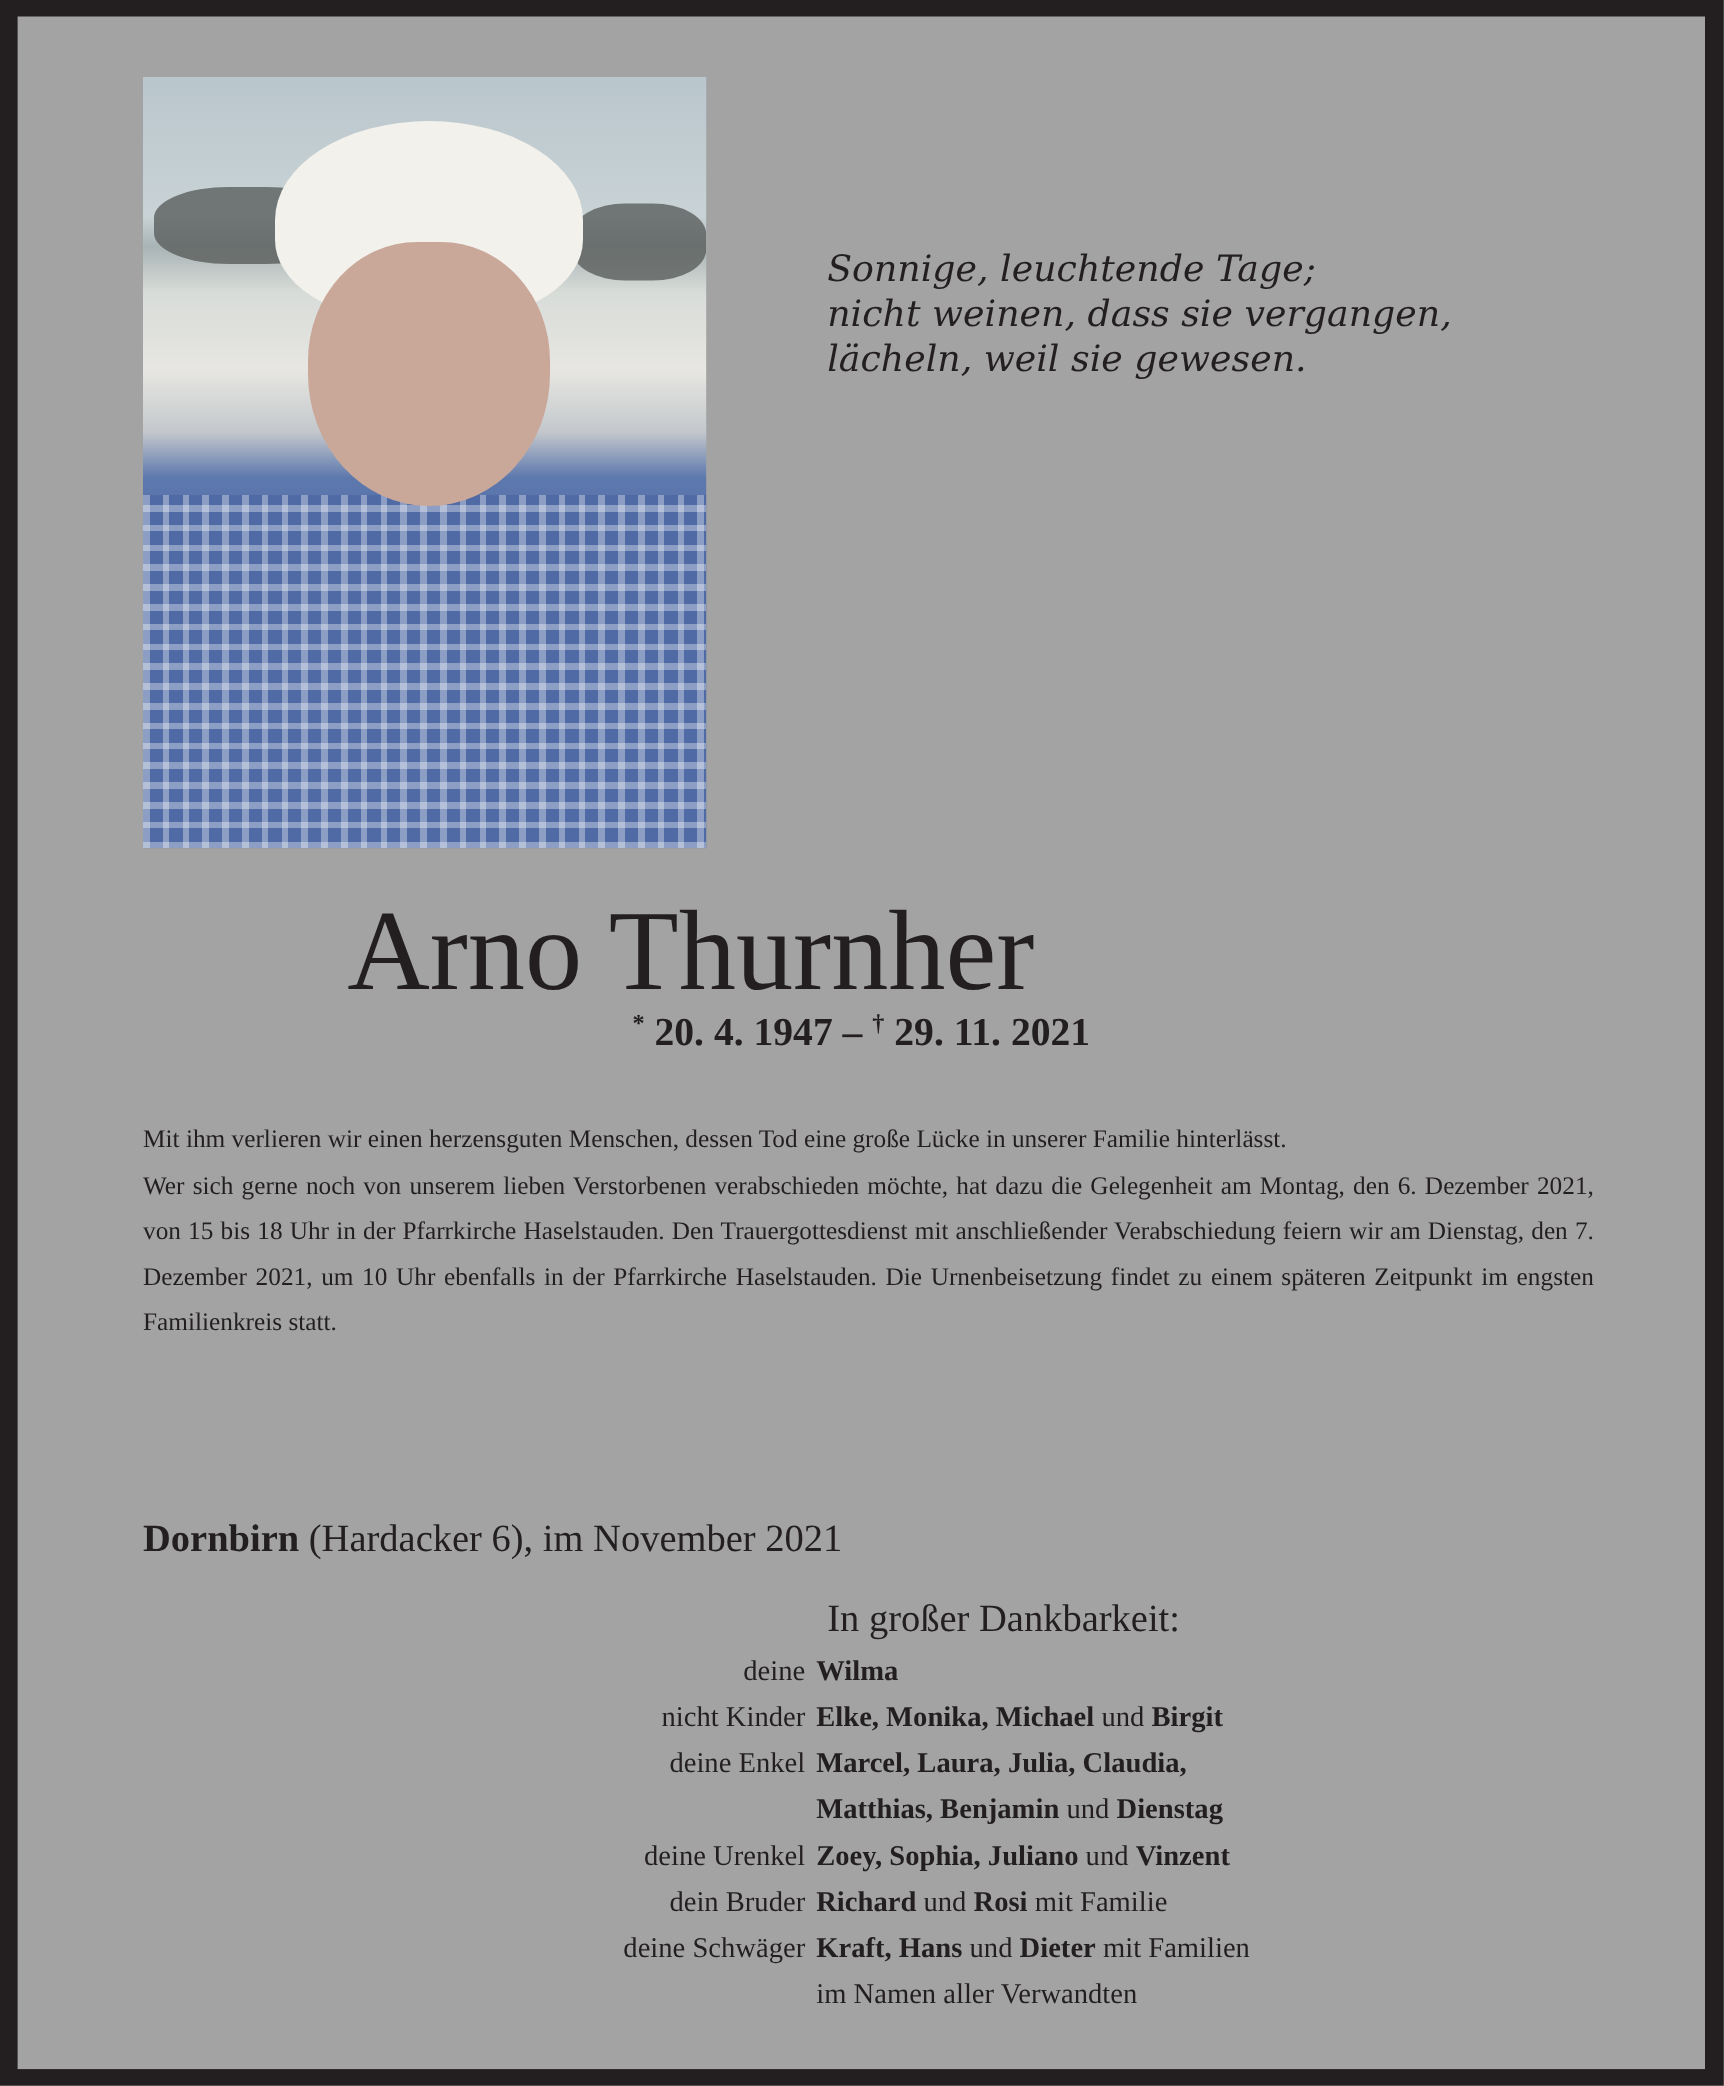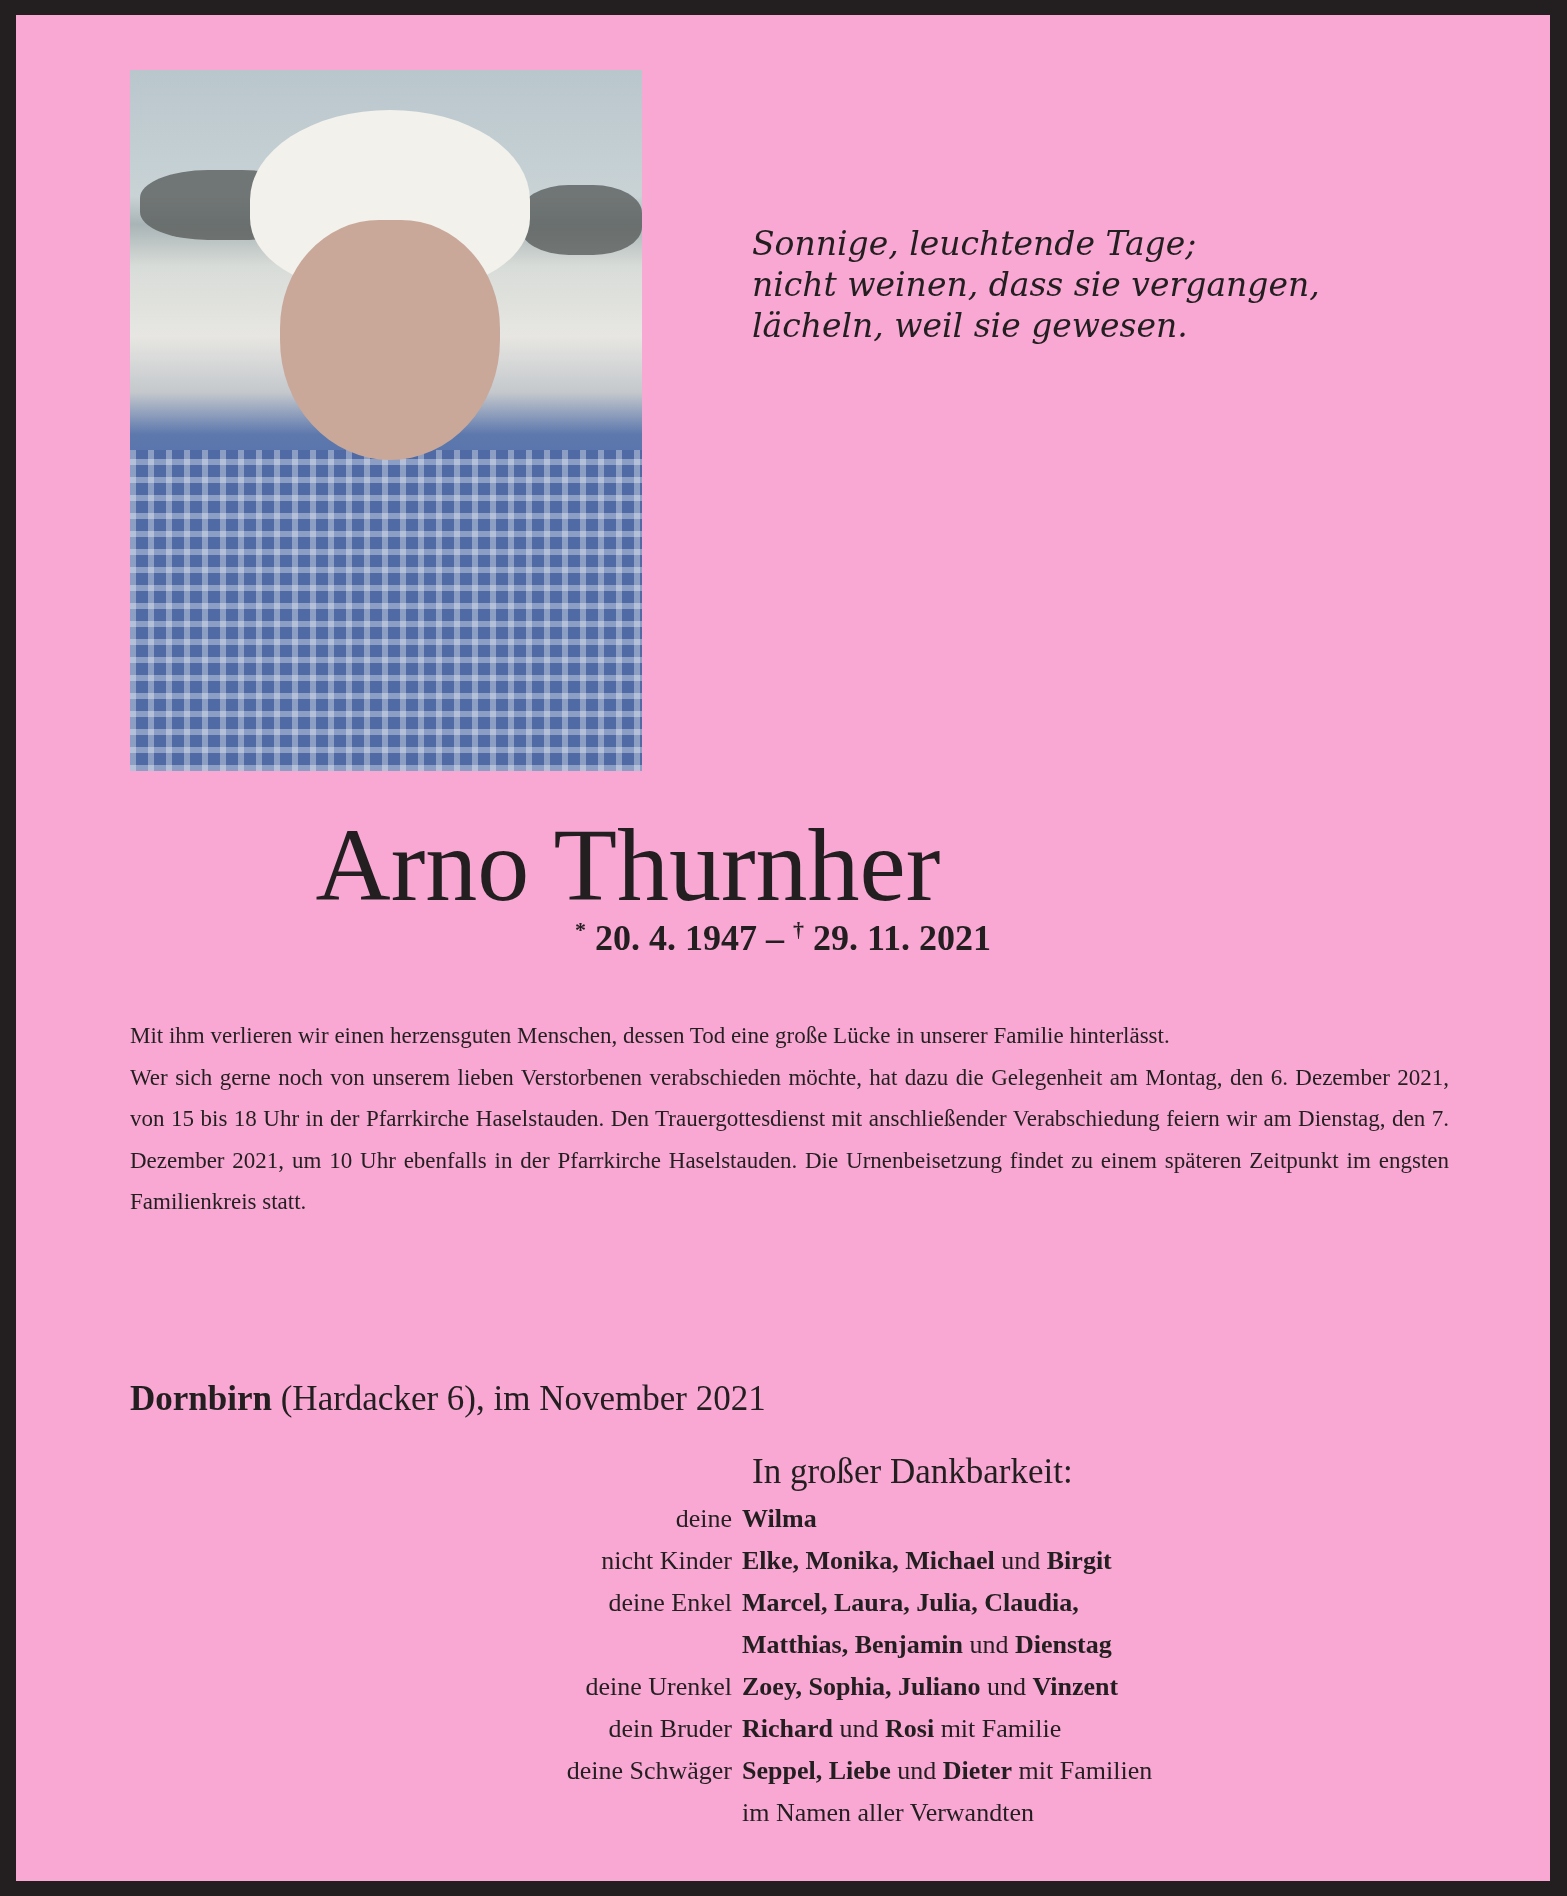--- a/index.html
+++ b/index.html
@@ -1,21 +1,21 @@
 <!DOCTYPE html>
 <html><head>
 <meta charset="utf-8">
 <style>
   html, body { margin:0; padding:0; }
   body {
     width:1567px; height:1896px; background:#231f20; position:relative; overflow:hidden;
     font-family: "DejaVu Serif", "Liberation Serif", serif; color:#231f20;
   }
   .page {
-    position:absolute; left:16px; top:15px; width:1534px; height:1866px; background:#f9a8d4;
+    position:absolute; left:16px; top:15px; width:1534px; height:1866px; background:#a3a3a3;
   }
   .photo {
     position:absolute; left:114px; top:55px; width:512px; height:701px; overflow:hidden;
     background: linear-gradient(180deg, #b9c6cc 0%, #c9d3d6 18%, #a9b4b6 22%, #d8dcd8 28%, #e7e6e2 38%, #c4c8cc 46%, #5d78ad 52%, #4c67a3 70%, #6680b6 85%, #4d649a 100%);
   }
   .photo .hair { position:absolute; left:120px; top:40px; width:280px; height:180px; border-radius:50% 50% 40% 40%; background:#f2f1ec; }
   .photo .face { position:absolute; left:150px; top:150px; width:220px; height:240px; border-radius:45% 45% 50% 50%; background:#c9a89a; }
   .photo .shirt { position:absolute; left:0; top:380px; width:512px; height:321px;
     background:
       repeating-linear-gradient(90deg, rgba(255,255,255,0.35) 0 6px, transparent 6px 18px),
@@ -122,20 +122,20 @@
       <div class="frow">
         <div class="rel">deine Urenkel</div>
         <div class="names"><b>Zoey, Sophia, Juliano</b><span> und </span><b>Vinzent</b></div>
       </div>
       <div class="frow">
         <div class="rel">dein Bruder</div>
         <div class="names"><b>Richard</b><span> und </span><b>Rosi</b><span> mit Familie</span></div>
       </div>
       <div class="frow">
         <div class="rel">deine Schwäger</div>
-        <div class="names"><b>Seppel, Liebe</b><span> und </span><b>Dieter</b><span> mit Familien</span></div>
+        <div class="names"><b>Kraft, Hans</b><span> und </span><b>Dieter</b><span> mit Familien</span></div>
       </div>
       <div class="frow">
         <div class="rel"></div>
         <div class="names"><span>im Namen aller Verwandten</span></div>
       </div>
     </div>
 </div>
 
 </body></html>

